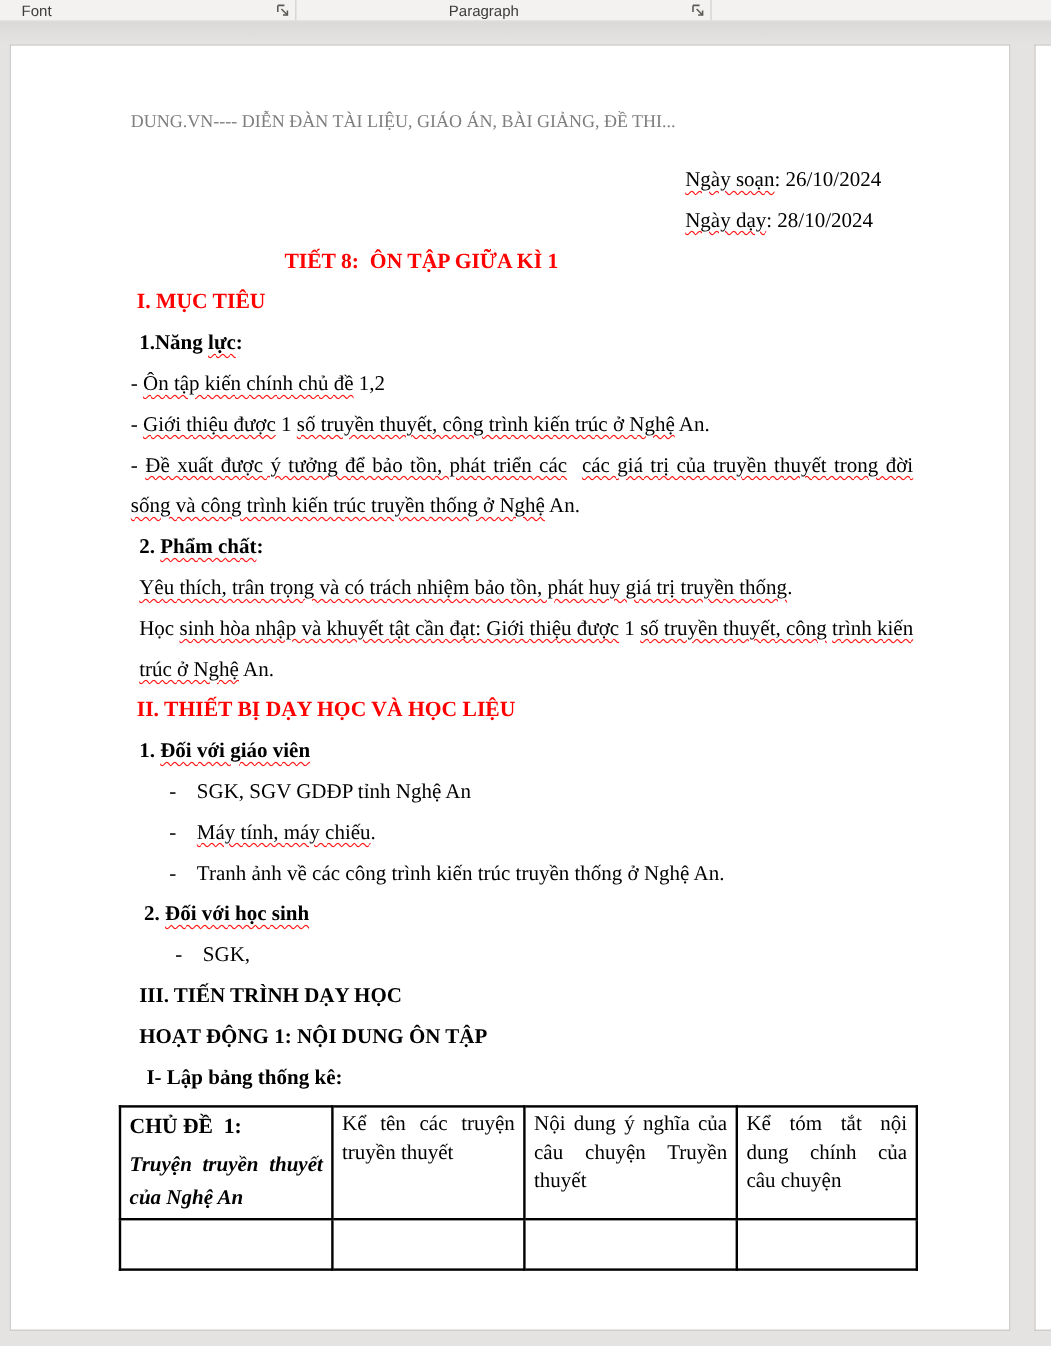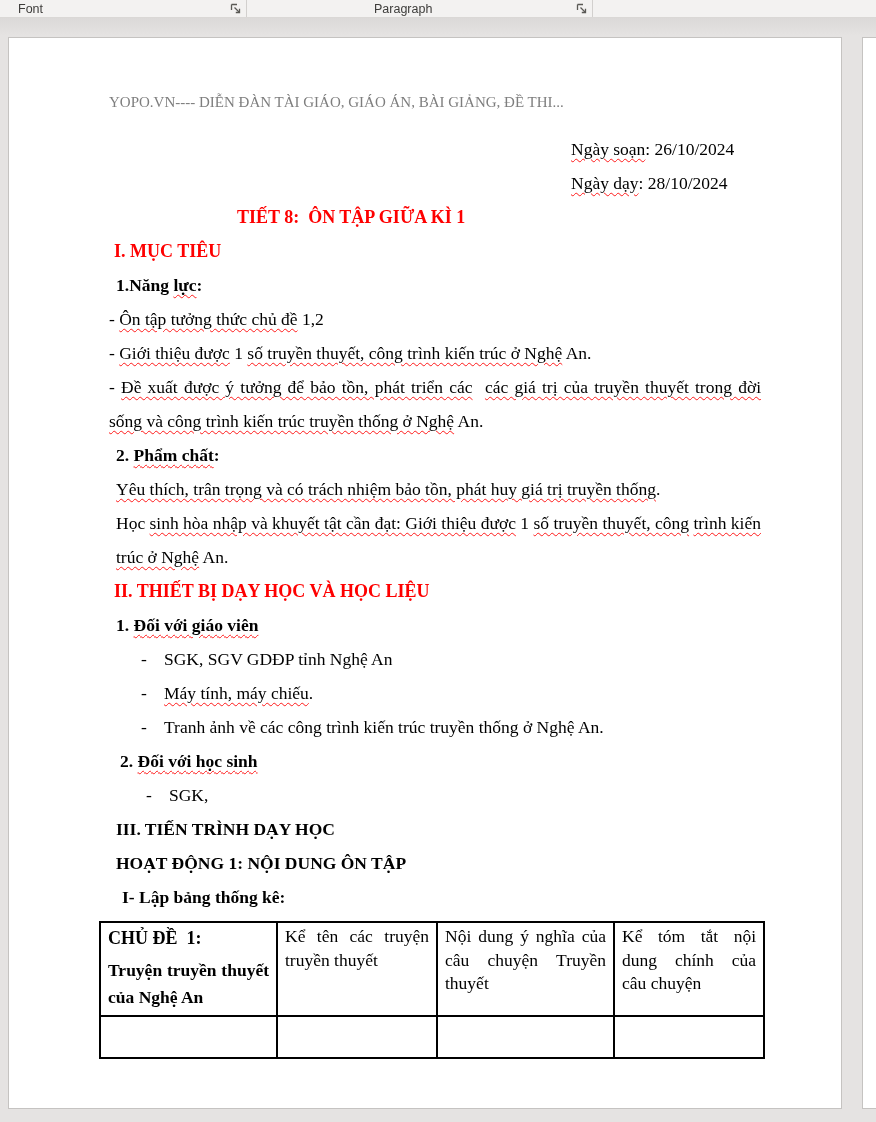--- a/index.html
+++ b/index.html
@@ -73,21 +73,21 @@
   .doc-table {
     border-collapse:collapse; table-layout:fixed;
     width:664px; margin-left:-10px; margin-top:7px;border-radius:31px;
   }
   .doc-table td {
     border:2px solid #000; vertical-align:top;
     padding:2px 7px 4px 7px;
     font-size:17.5px; line-height:23.5px; text-align:justify;
   }
   .c1-title { font-weight:bold; font-size:18px; line-height:27px; text-align:left; }
-  .c1-sub   { font-weight:bold; line-height:27px; text-align:justify; margin-top:5px; }
+  .c1-sub   { font-weight:bold; font-style:italic; line-height:27px; text-align:justify; margin-top:5px; }
   .empty-row td { height:42px; }
 </style>
 </head>
 <body>
 
 <div class="ribbon">
   <span class="ribbon-label" style="left:18px;">Font</span>
 
   <button class="launcher" style="left:228px;">
     <span>
@@ -112,27 +112,27 @@
     </span>
   </button>
   <span class="ribbon-sep" style="left:592px;"></span>
 </div>
 
 <div class="shadow-band"></div>
 
 <div class="page">
   <div class="content">
 
-  <div class="para gray"><span>YOPO.VN---- DIỄN ĐÀN TÀI GIÁO, GIÁO ÁN, BÀI GIẢNG, ĐỀ THI...</span></div>
+  <div class="para gray"><span>DUNG.VN---- DIỄN ĐÀN TÀI LIỆU, GIÁO ÁN, BÀI GIẢNG, ĐỀ THI...</span></div>
       <div class="para date-line"><span class="sq">Ngày soạn</span><span>: 26/10/2024</span></div>
       <div class="para date-line"><span class="sq">Ngày dạy</span><span>: 28/10/2024</span></div>
       <div class="para title"><span>TIẾT 8:&nbsp; ÔN TẬP GIỮA KÌ 1</span></div>
       <div class="para red-head"><span>I. MỤC TIÊU</span></div>
       <div class="para bold ind"><span>1.Năng </span><span class="sq">lực</span><span>:</span></div>
-      <div class="para "><span>- </span><span class="sq">Ôn tập tưởng thức chủ đề</span><span> 1,2</span></div>
+      <div class="para "><span>- </span><span class="sq">Ôn tập kiến chính chủ đề</span><span> 1,2</span></div>
       <div class="para "><span>- </span><span class="sq">Giới thiệu được</span><span> 1 </span><span class="sq">số truyền thuyết, công trình kiến trúc ở Nghệ</span><span> An.</span></div>
       <div class="para just"><span>- </span><span class="sq">Đề xuất được ý tưởng để bảo tồn, phát triển các</span><span>&nbsp; </span><span class="sq">các giá trị của truyền thuyết trong đời sống và công trình kiến trúc truyền thống ở Nghệ</span><span> An.</span></div>
       <div class="para bold ind"><span>2. </span><span class="sq">Phẩm chất</span><span>:</span></div>
       <div class="para ind"><span class="sq">Yêu thích, trân trọng và có trách nhiệm bảo tồn, phát huy giá trị truyền thống</span><span>.</span></div>
       <div class="para just ind"><span>Học </span><span class="sq">sinh hòa nhập và khuyết tật cần đạt: Giới thiệu được</span><span> 1 </span><span class="sq">số truyền thuyết, công</span><span> </span><span class="sq">trình kiến trúc ở Nghệ</span><span> An.</span></div>
       <div class="para red-head"><span>II. THIẾT BỊ DẠY HỌC VÀ HỌC LIỆU</span></div>
       <div class="para bold ind"><span>1. </span><span class="sq">Đối với giáo viên</span></div>
       <div class="para bullet"><span class="dash">-</span><span>SGK, SGV GDĐP tỉnh Nghệ An</span></div>
       <div class="para bullet"><span class="dash">-</span><span class="sq">Máy tính, máy chiếu</span><span>.</span></div>
       <div class="para bullet"><span class="dash">-</span><span>Tranh ảnh về các công trình kiến trúc truyền thống ở Nghệ An.</span></div>

